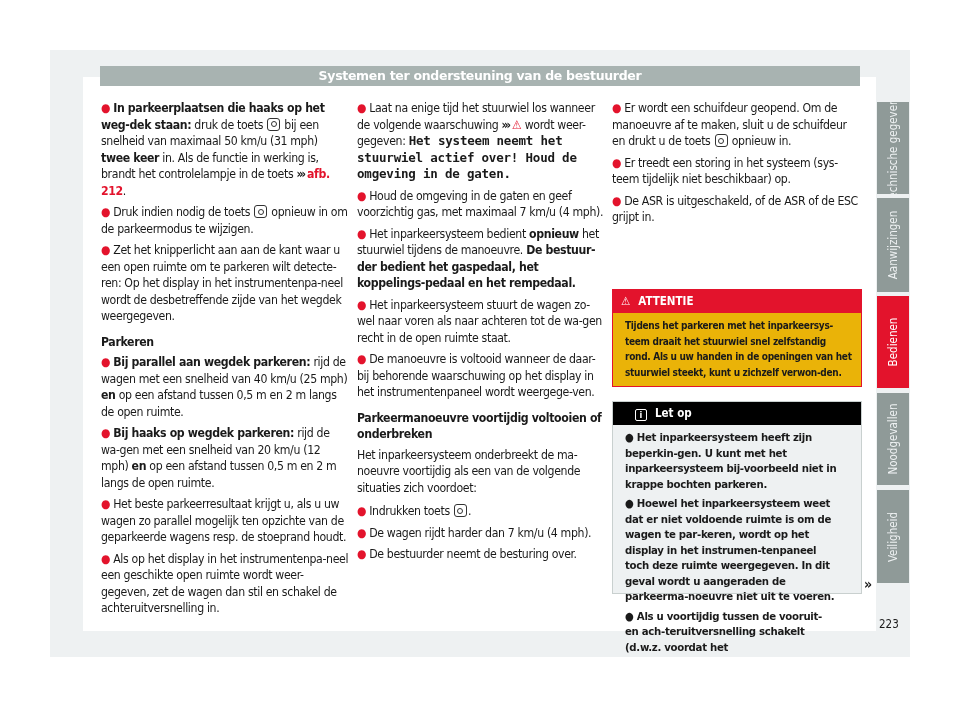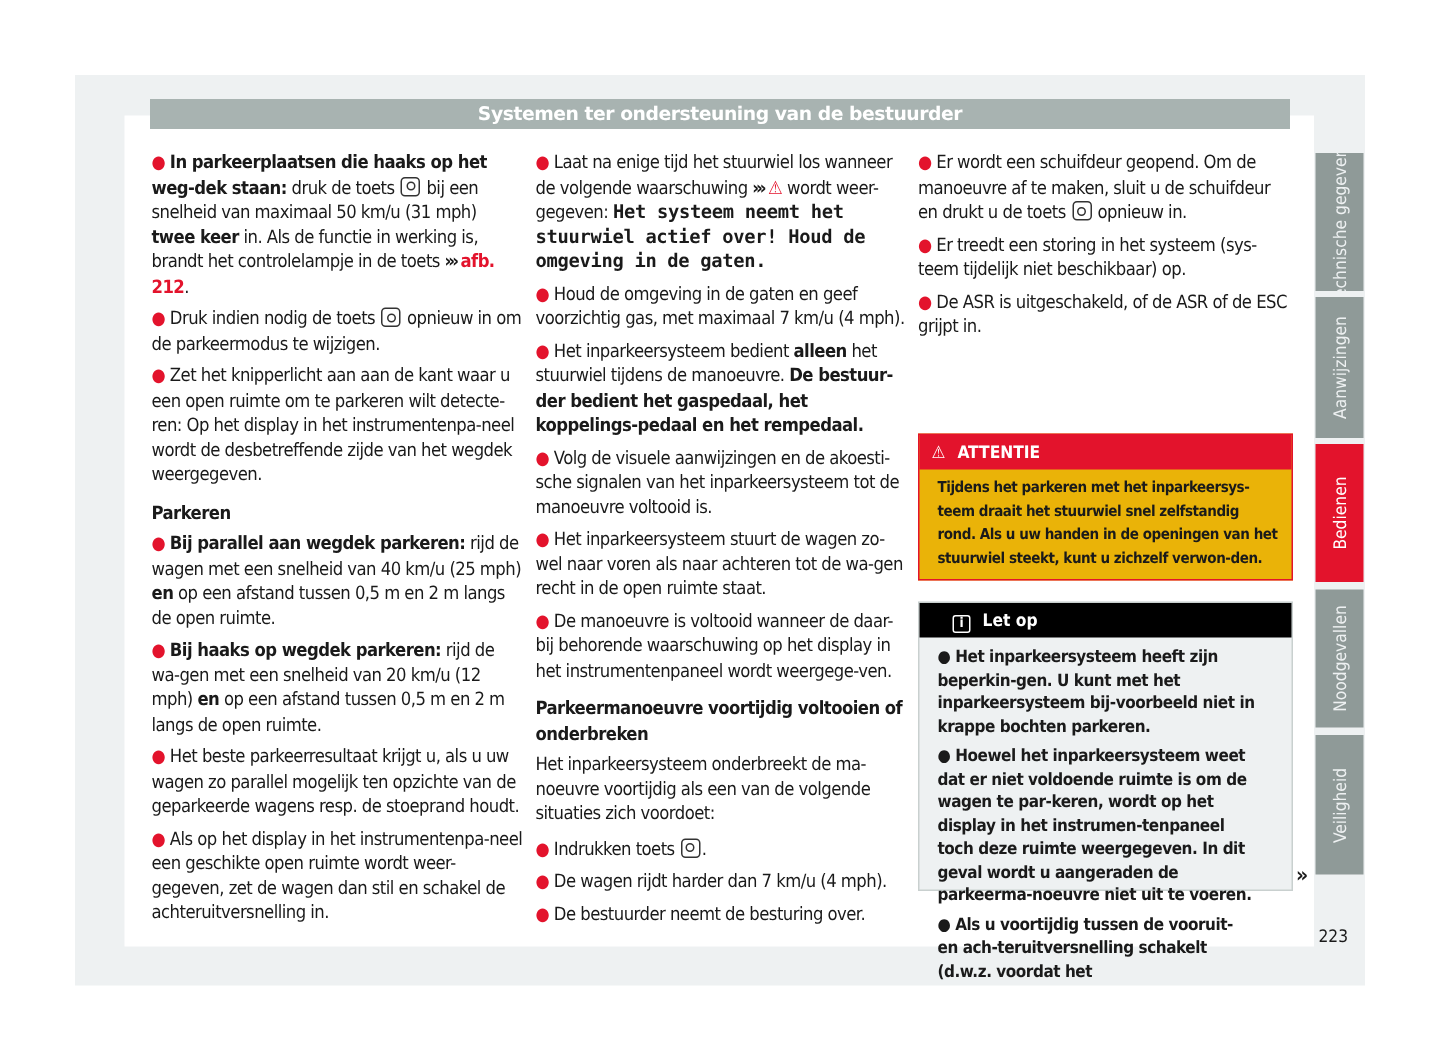--- a/index.html
+++ b/index.html
@@ -56,22 +56,21 @@
   <p class="h" style="font-weight:bold;margin-top:9px;">Parkeren</p>
   <p><span class="dot">●</span> <span class="b">Bij parallel aan wegdek parkeren:</span><span> rijd de wagen met een snelheid van 40 km/u (25 mph) </span><span class="b">en</span><span> op een afstand tussen 0,5 m en 2 m langs de open ruimte.</span></p>
   <p><span class="dot">●</span> <span class="b">Bij haaks op wegdek parkeren:</span><span> rijd de wa-gen met een snelheid van 20 km/u (12 mph) </span><span class="b">en</span><span> op een afstand tussen 0,5 m en 2 m langs de open ruimte.</span></p>
   <p><span class="dot">●</span> <span>Het beste parkeerresultaat krijgt u, als u uw wagen zo parallel mogelijk ten opzichte van de geparkeerde wagens resp. de stoeprand houdt.</span></p>
   <p><span class="dot">●</span> <span>Als op het display in het instrumentenpa-neel een geschikte open ruimte wordt weer-gegeven, zet de wagen dan stil en schakel de achteruitversnelling in.</span></p>
 </div>
 
 <div class="col col2">
   <p><span class="dot">●</span> <span>Laat na enige tijd het stuurwiel los wanneer de volgende waarschuwing </span><span class="arr">›››</span><span class="tri">⚠</span><span> wordt weer-gegeven: </span><span class="mono">Het systeem neemt het stuurwiel actief over! Houd de omgeving in de gaten.</span></p>
   <p><span class="dot">●</span> <span>Houd de omgeving in de gaten en geef voorzichtig gas, met maximaal 7 km/u (4 mph).</span></p>
-  <p><span class="dot">●</span> <span>Het inparkeersysteem bedient </span><span class="b">alleen</span><span> het stuurwiel tijdens de manoeuvre. </span><span class="b">De bestuur-der bedient het gaspedaal, het koppelings-pedaal en het rempedaal.</span></p>
-  <p><span class="dot">●</span> <span>Volg de visuele aanwijzingen en de akoesti-sche signalen van het inparkeersysteem tot de manoeuvre voltooid is.</span></p>
+  <p><span class="dot">●</span> <span>Het inparkeersysteem bedient </span><span class="b">opnieuw</span><span> het stuurwiel tijdens de manoeuvre. </span><span class="b">De bestuur-der bedient het gaspedaal, het koppelings-pedaal en het rempedaal.</span></p>
   <p><span class="dot">●</span> <span>Het inparkeersysteem stuurt de wagen zo-wel naar voren als naar achteren tot de wa-gen recht in de open ruimte staat.</span></p>
   <p><span class="dot">●</span> <span>De manoeuvre is voltooid wanneer de daar-bij behorende waarschuwing op het display in het instrumentenpaneel wordt weergege-ven.</span></p>
   <p class="h" style="margin-top:9px;">Parkeermanoeuvre voortijdig voltooien of onderbreken</p>
   <p style="margin-bottom:7px;">Het inparkeersysteem onderbreekt de ma-noeuvre voortijdig als een van de volgende situaties zich voordoet:</p>
   <p><span class="dot">●</span> <span>Indrukken toets </span><span class="key"></span><span>.</span></p>
   <p><span class="dot">●</span> <span>De wagen rijdt harder dan 7 km/u (4 mph).</span></p>
   <p><span class="dot">●</span> <span>De bestuurder neemt de besturing over.</span></p>
 </div>
 
 <div class="col col3">

